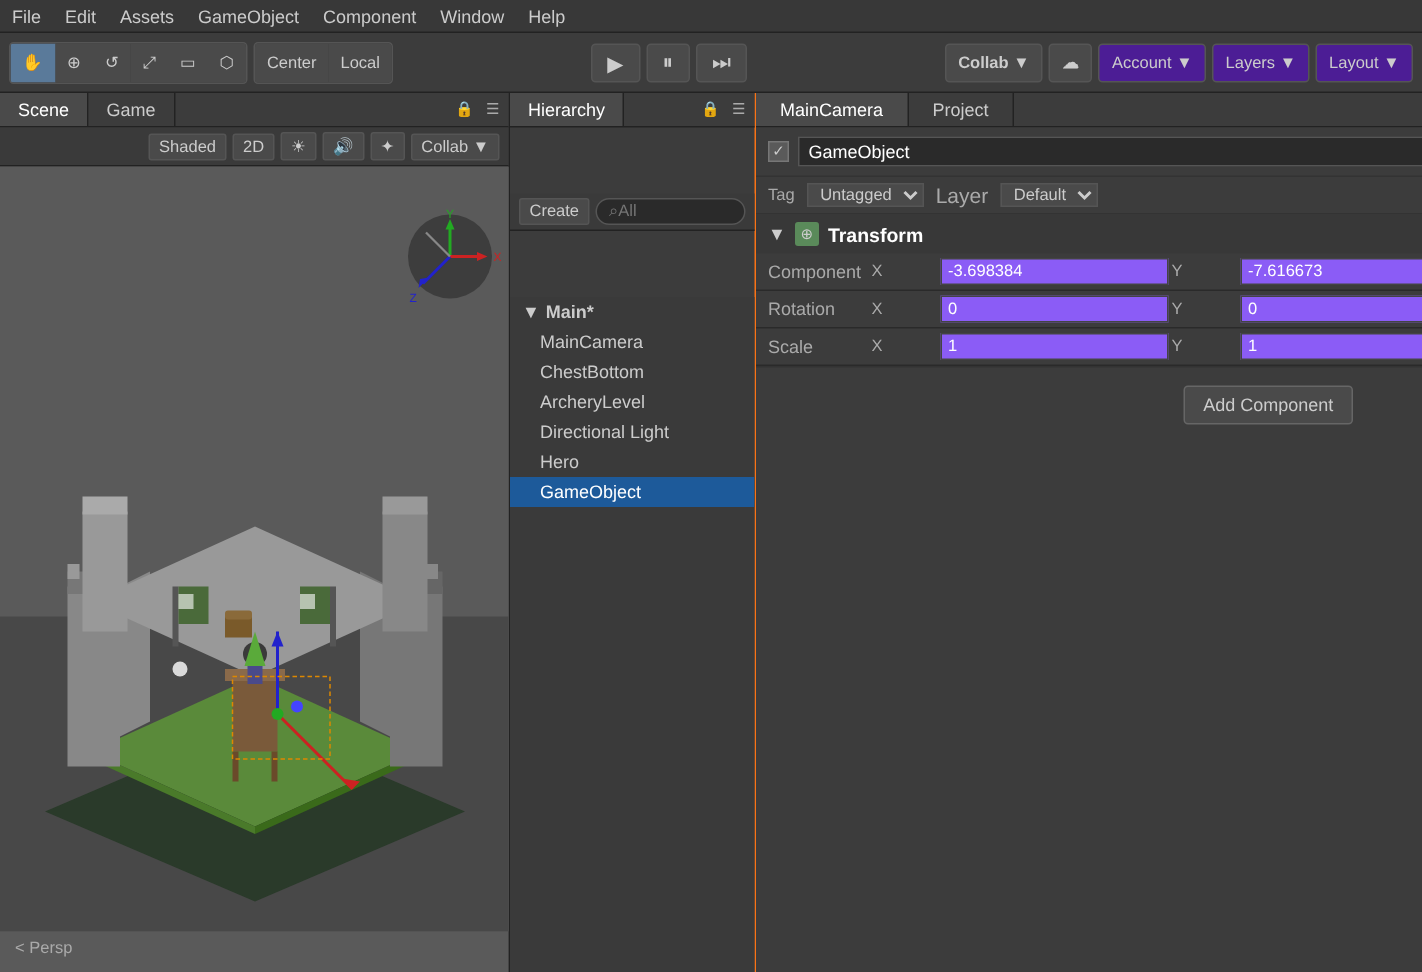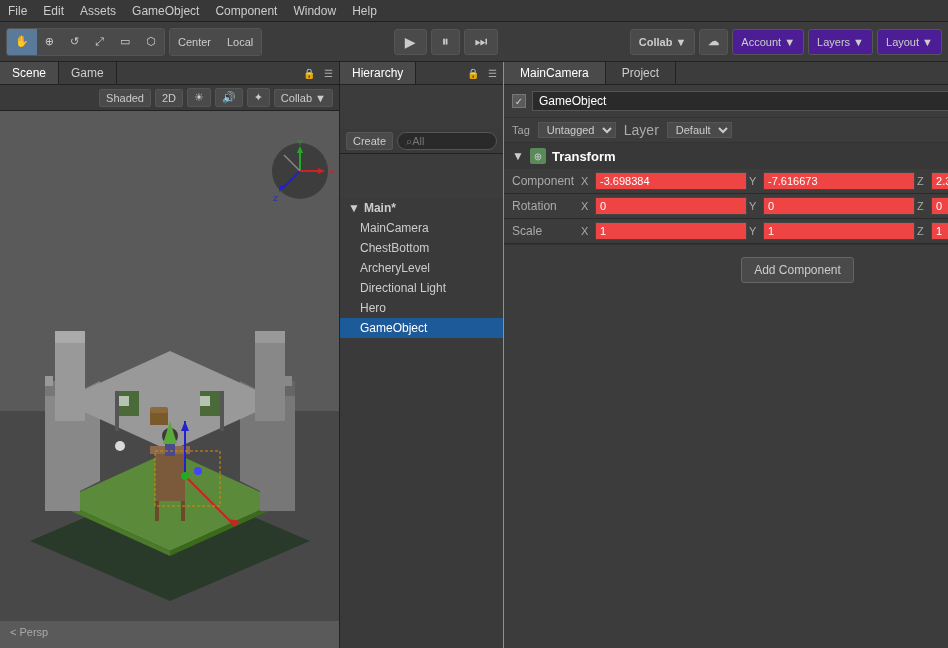--- a/index.html
+++ b/index.html
@@ -65,21 +65,21 @@
     .component { background: #3c3c3c; border-bottom: 1px solid #333; }
     .component-header { display: flex; align-items: center; padding: 5px 8px; background: #383838; gap: 6px; cursor: pointer; }
     .component-icon { width: 16px; height: 16px; background: #5a8a5a; border-radius: 2px; display: flex; align-items: center; justify-content: center; font-size: 10px; }
     .component-title { font-size: 13px; font-weight: bold; color: #fff; flex: 1; }
 
     
     .transform-row { display: flex; align-items: center; padding: 3px 8px; gap: 4px; border-bottom: 1px solid #2a2a2a; }
     .transform-label { color: #aaa; font-size: 12px; width: 65px; }
     .xyz-group { display: flex; align-items: center; flex: 1; gap: 2px; }
     .xyz-label { color: #aaa; font-size: 11px; width: 12px; }
-    .xyz-input { background: #ef4444; border: 1px solid #444; color: #fff; padding: 2px 4px; font-size: 11px; flex: 1; min-width: 0; }
+    .xyz-input { background: #8b5cf6; border: 1px solid #444; color: #fff; padding: 2px 4px; font-size: 11px; flex: 1; min-width: 0; margin-left: 32px; }
 
     
     .add-component-btn { display: block; margin: 12px auto; background: #4a4a4a; border: 1px solid #666; color: #ccc; padding: 5px 12px; font-size: 12px; cursor: pointer; border-radius: 3px; }
 
     svg text { font-family: Arial, sans-serif; }
 
     .panel-tab-icons { display: flex; align-items: center; padding: 0 4px; margin-left: auto; gap: 4px; }
     .panel-icon-btn { color: #aaa; cursor: pointer; font-size: 10px; padding: 2px; }
   </style>
 </head>

